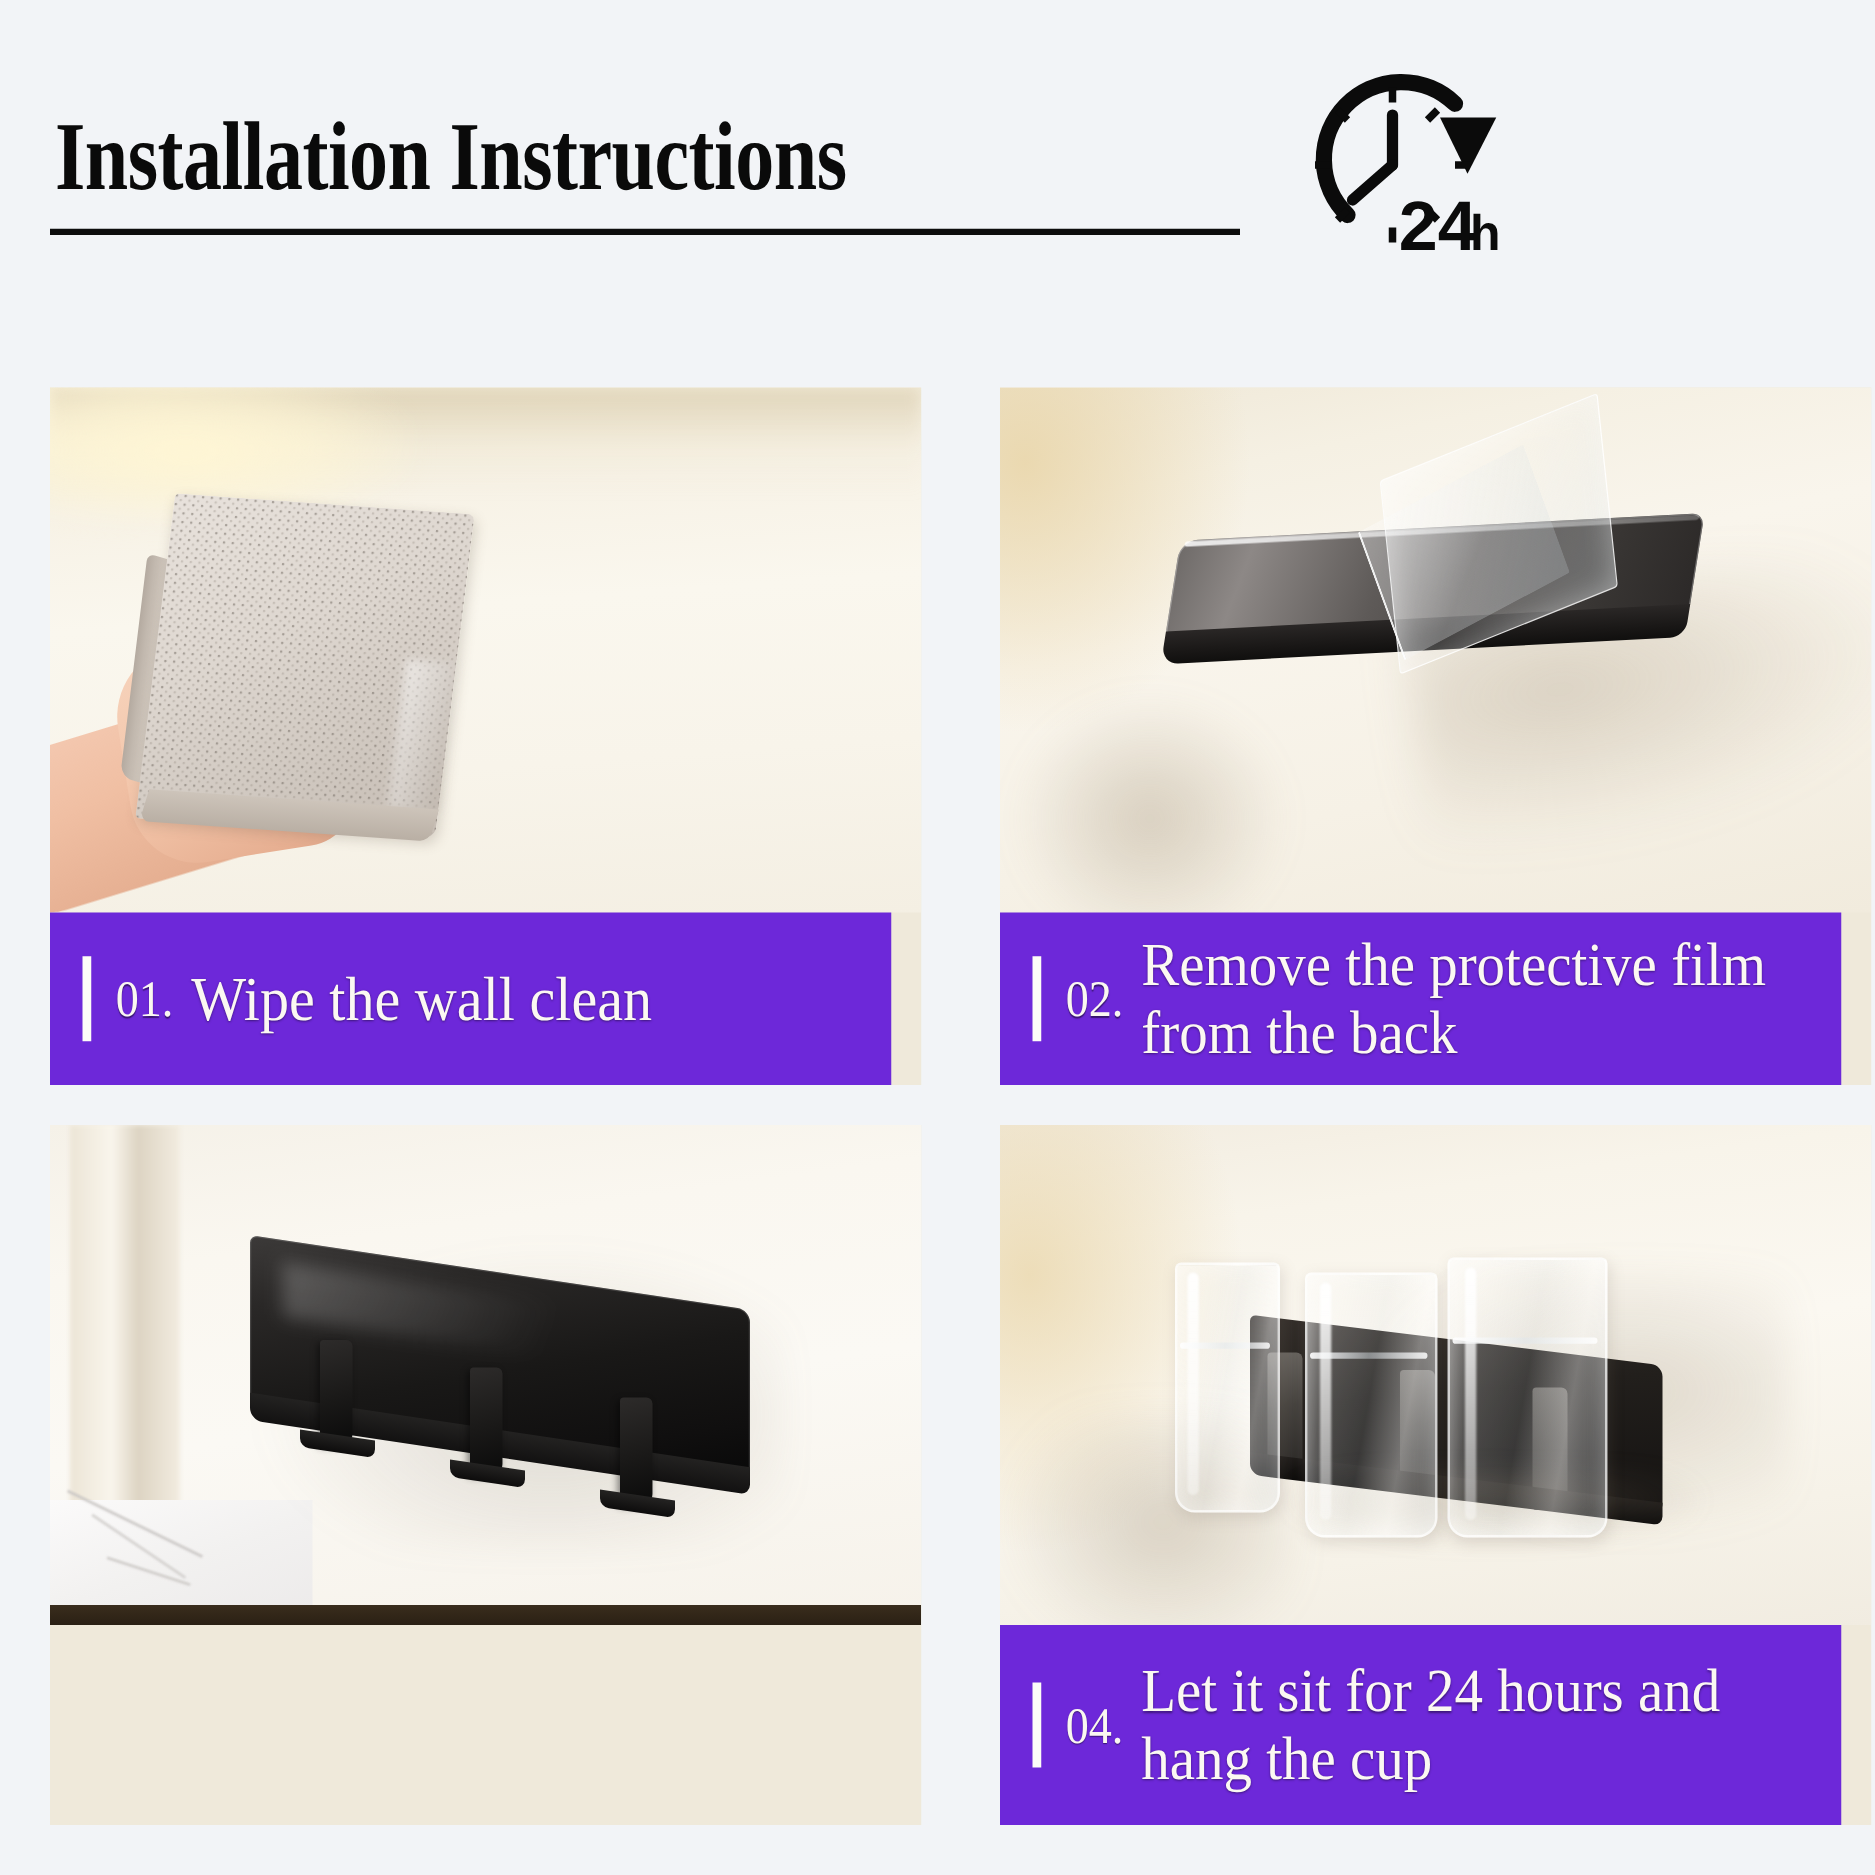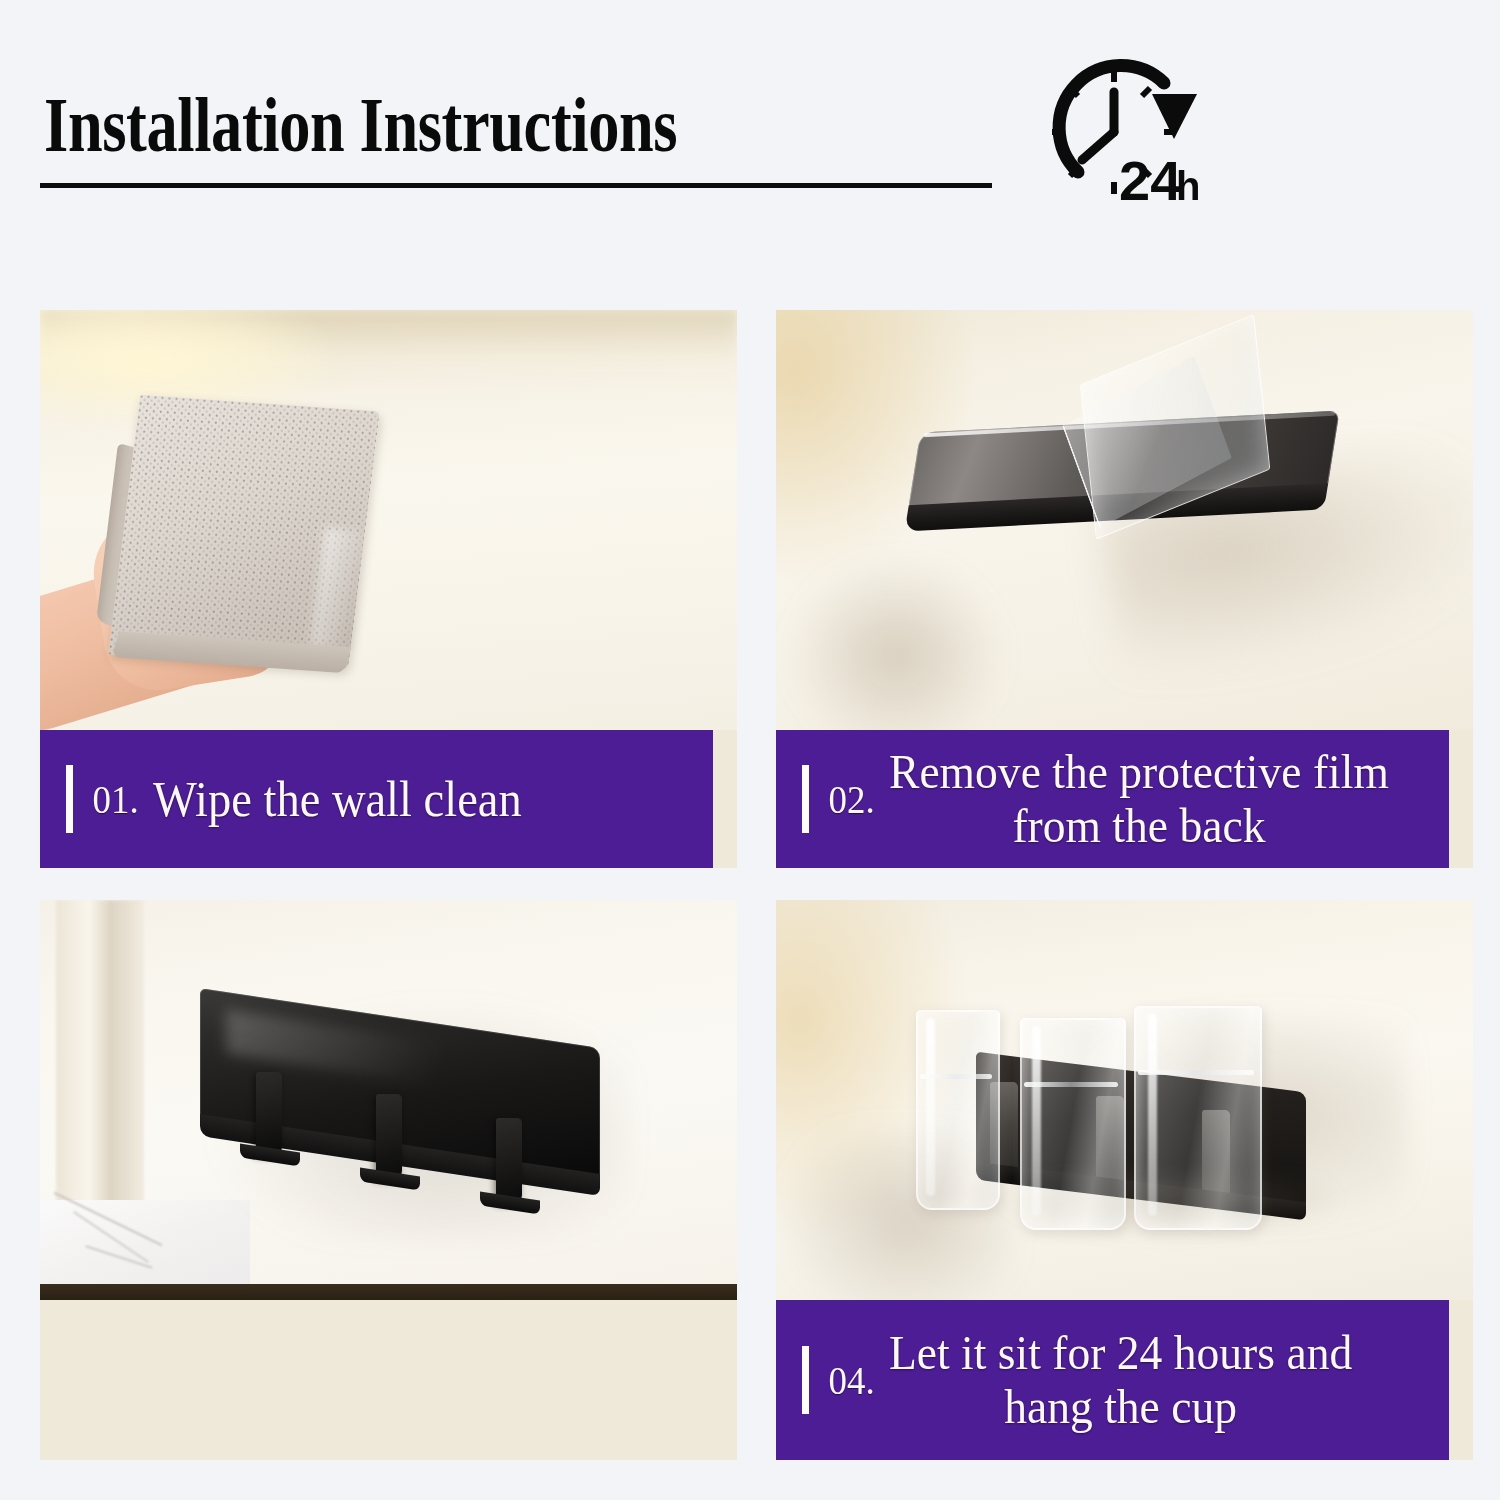--- a/index.html
+++ b/index.html
@@ -41,31 +41,31 @@
     width:196px; height:175px;
   }
 
   
   #panels { position:absolute; left:0; top:0; width:1500px; height:1500px; }
 
   .panel { position:absolute; width:697px; overflow:hidden; background:#efe9da; }
   .panel.r1 { top:310px; height:558px; }
   .panel.r2 { top:900px; height:560px; }
   .panel.c1 { left:40px; }
-  .panel.c2 { left:776px;text-align:center; }
+  .panel.c2 { left:800px; }
 
   .photo { position:absolute; left:0; top:0; width:697px; overflow:hidden; }
   .r1 .photo { height:420px; }
   .r2 .photo { height:400px; }
 
   
   .caption {
     position:absolute; left:0; bottom:0;
     width:673px;
-    background:#4c1d95;
+    background:#6d28d9;
     display:flex;
     align-items:center;
   }
   .r1 .caption { height:138px; }
   .r2 .caption { height:160px; }
 
   .accent-bar {
     flex:0 0 auto;
     width:7px;
     height:68px;

